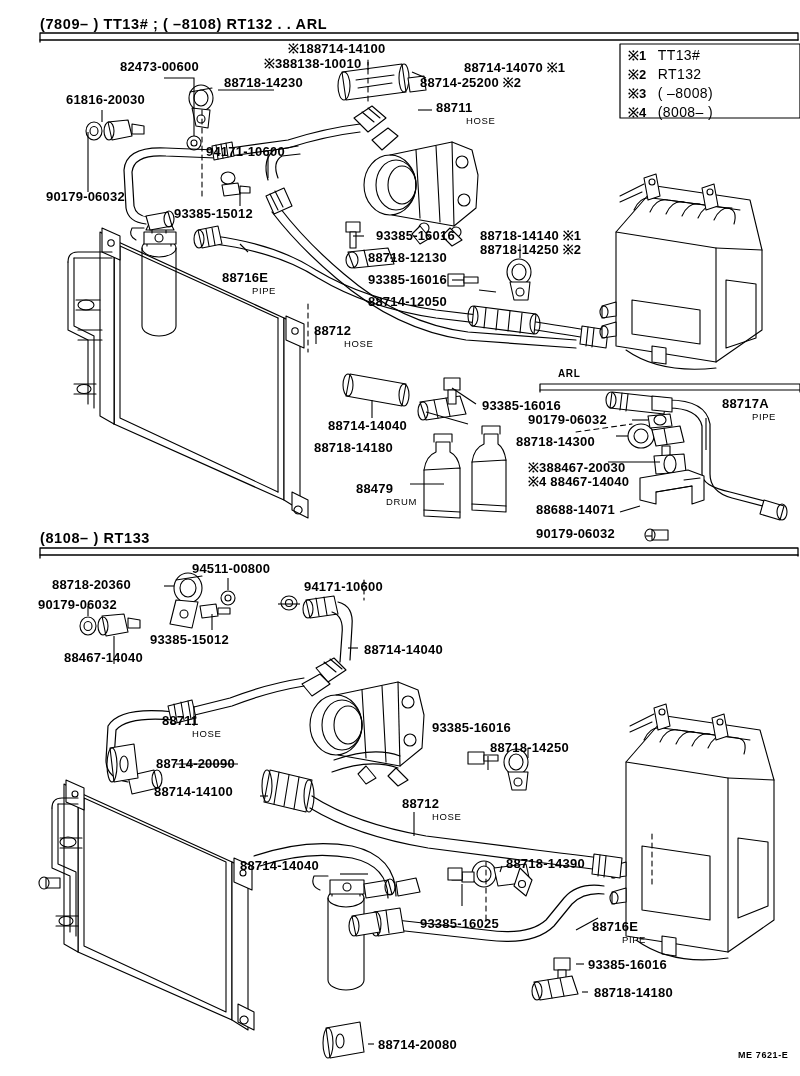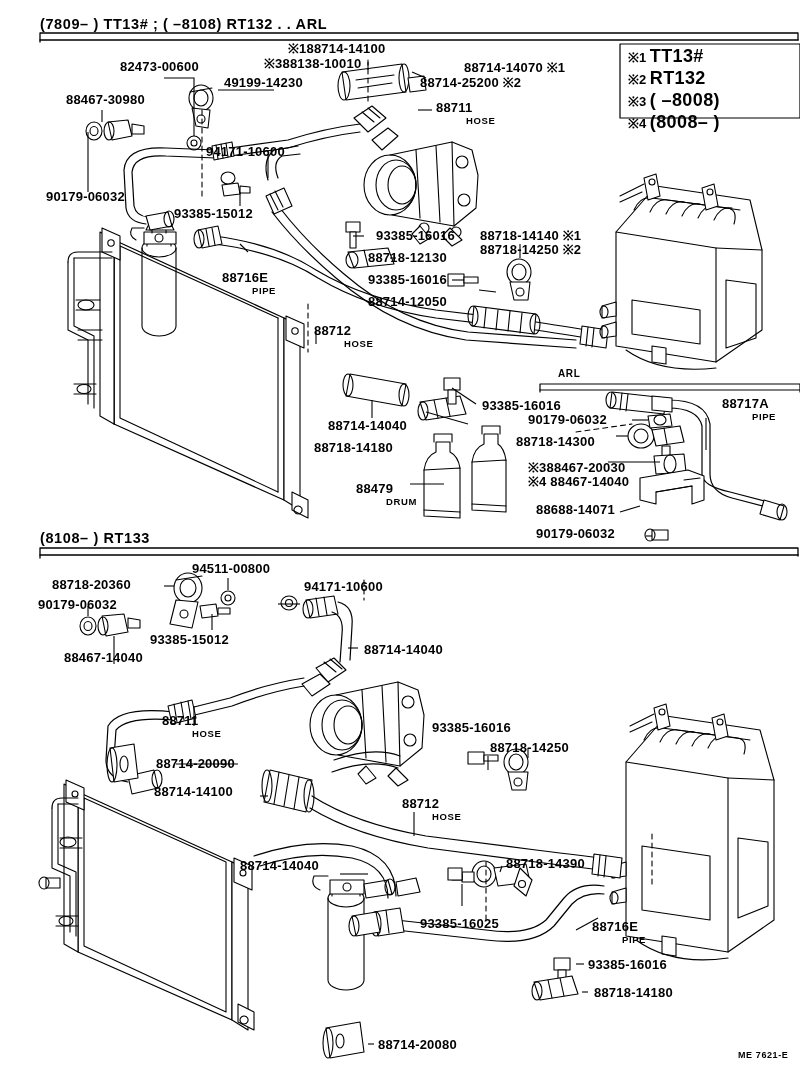--- a/index.html
+++ b/index.html
@@ -2,26 +2,26 @@
 <html><head>
 <meta charset="utf-8">
 <style>
   html,body{margin:0;padding:0;background:#fff;}
   body{width:800px;height:1076px;position:relative;overflow:hidden;
        font-family:"Liberation Sans",sans-serif;color:#000;}
   #sheet{position:absolute;left:16px;top:0;width:800px;height:1076px;}
   svg.art{position:absolute;left:0;top:0;width:800px;height:1076px;overflow:visible;}
   .lbl{position:absolute;font-family:"Liberation Sans",sans-serif;
        font-weight:bold;font-size:13px;letter-spacing:0.2px;white-space:nowrap;line-height:1.04;}
-  .lbl.sm{font-size:9.5px;font-weight:bold;letter-spacing:0.6px;padding-left:30px;}
+  .lbl.sm{font-size:9.5px;font-weight:normal;letter-spacing:0.6px;padding-left:30px;}
   .sec-title{position:absolute;font-weight:bold;font-size:14.5px;white-space:nowrap;letter-spacing:0.6px;}
   .sub-title{position:absolute;font-weight:bold;font-size:10px;white-space:nowrap;letter-spacing:0.6px;}
   .note{position:absolute;font-weight:bold;font-size:13px;white-space:nowrap;}
   .note .mk{font-size:13px;}
-  .note .vl{font-weight:bold;font-size:18px;letter-spacing:0.4px;}
+  .note .vl{font-weight:normal;font-size:14px;letter-spacing:0.4px;margin-left:8px;}
   .footer{position:absolute;font-weight:bold;font-size:9px;letter-spacing:0.6px;}
   .stack div{line-height:1.18;}
 </style>
 </head>
 <body>
 
 <div id="sheet">
 
 <svg class="art" viewBox="0 0 800 1076">
   <g fill="none" stroke="#000" stroke-width="1.1" stroke-linecap="round" stroke-linejoin="round">
@@ -529,22 +529,22 @@
     <span class="mk">※3</span>
     <span class="vl">(        –8008)</span>
   </div>
   <div class="note" style="position:relative;margin-top:1px;">
     <span class="mk">※4</span>
     <span class="vl">(8008–        )</span>
   </div>
 </div>
 
 <div class="lbl" style="left:104px;top:60px;">82473-00600</div>
-<div class="lbl" style="left:208px;top:76px;">49199-14230</div>
-<div class="lbl" style="left:50px;top:93px;">88467-30980</div>
+<div class="lbl" style="left:208px;top:76px;">88718-14230</div>
+<div class="lbl" style="left:50px;top:93px;">61816-20030</div>
 <div class="lbl" style="left:248px;top:42px;margin-left:24px;">※188714-14100</div>
 <div class="lbl" style="left:248px;top:57px;">※388138-10010</div>
 <div class="lbl" style="left:404px;top:61px;padding-left:44px;">88714-14070 ※1</div>
 <div class="lbl" style="left:404px;top:76px;">88714-25200 ※2</div>
 <div class="lbl stack" style="left:420px;top:100px;">
   <div>88711</div>
   <div class="lbl sm" style="position:relative;left:0;top:0;">HOSE</div>
 </div>
 <div class="lbl" style="left:190px;top:145px;">94171-10600</div>
 <div class="lbl" style="left:30px;top:190px;">90179-06032</div>

